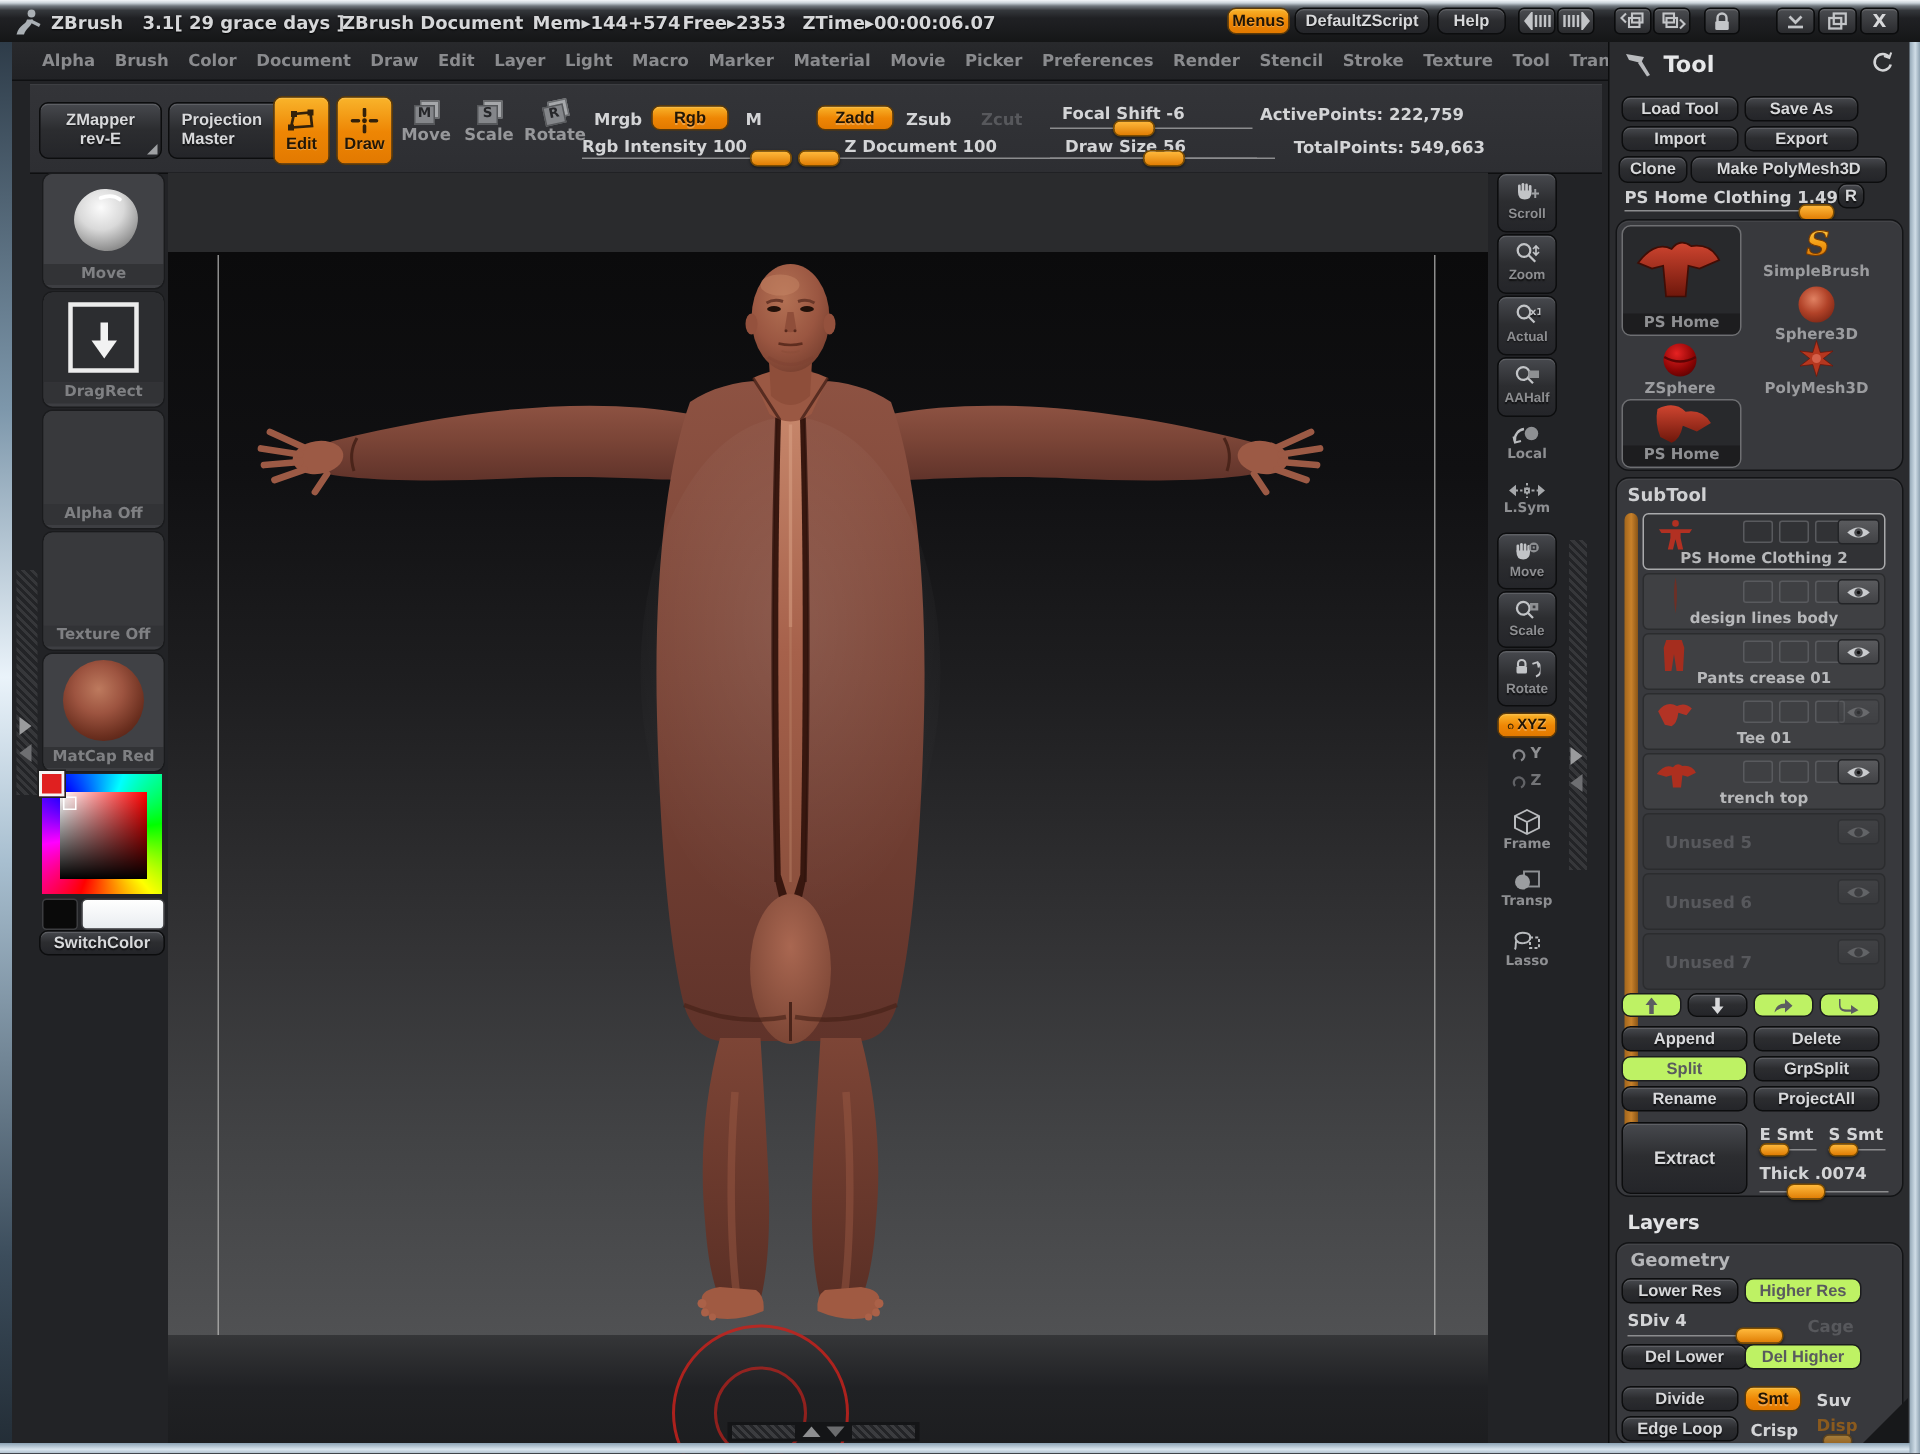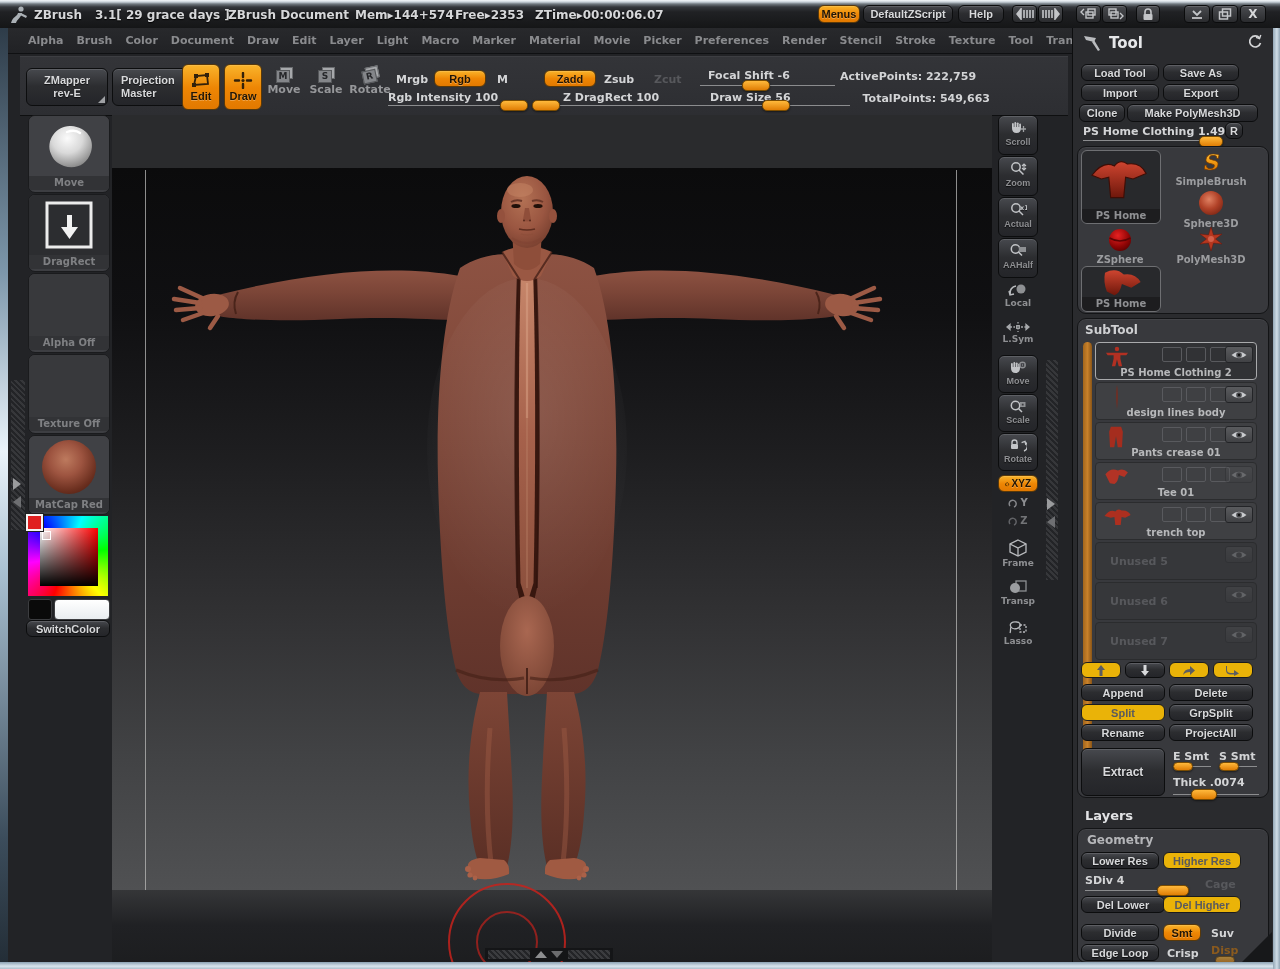--- a/index.html
+++ b/index.html
@@ -5,21 +5,21 @@
   html,body{margin:0;padding:0;background:#45494e;}
   #app{position:relative;width:1280px;height:969px;background:#222326;overflow:hidden;
        font-family:"DejaVu Sans",sans-serif;-webkit-user-select:none;user-select:none;}
   .abs{position:absolute;}
   .flex{display:flex;align-items:center;}
   
   .btn{display:flex;align-items:center;justify-content:center;box-sizing:border-box;
        background:linear-gradient(#47494e,#2c2d30 48%,#242529);
        border:1px solid #0c0d0e;border-radius:6px;color:#d8d9db;font-weight:bold;font-size:11px;
        box-shadow:inset 0 1px 0 rgba(255,255,255,.13);text-shadow:0 1px 1px rgba(0,0,0,.65);cursor:pointer;}
-  .btn.dis{color:#595a5e;background:#eab308;box-shadow:none;border-color:#1b1c1e;text-shadow:none;}
+  .btn.dis{color:#595a5e;background:#bef264;box-shadow:none;border-color:#1b1c1e;text-shadow:none;}
   .btn.orange{background:linear-gradient(#f9b42b,#ee8604 52%,#e27900);color:#221605;border-color:#59390a;
        text-shadow:0 1px 0 rgba(255,255,255,.28);}
   .lbl{color:#96979a;font-weight:bold;font-size:11px;}
   .lbl.bright{color:#d3d4d6;}
   .lbl.dim{color:#57585c;}
   .lbl.orangedim{color:#8a5a1e;}
   .track{position:absolute;height:1px;background:#8b8c8e;}
   .pill{position:absolute;width:26px;height:9px;border-radius:5px;cursor:pointer;
         background:linear-gradient(#ffb93c,#e07e05);border:1px solid #7b4c00;box-shadow:0 1px 2px rgba(0,0,0,.5);}
   .pill.sm{width:18px;height:7px;}
@@ -257,21 +257,21 @@
     <span class="lbl bright abs" style="left:376px;top:16px">Mrgb</span>
     <button class="btn orange abs" style="left:414px;top:13px;width:52px;height:17px">Rgb</button>
     <span class="lbl bright abs" style="left:477px;top:16px">M</span>
     <span class="lbl bright abs" style="left:368px;top:34px">Rgb Intensity 100</span>
     <span class="track" style="left:368px;top:48px;width:138px"></span>
     <span class="pill" style="left:480px;top:43px"></span>
 
     <button class="btn orange abs" style="left:524px;top:13px;width:52px;height:17px">Zadd</button>
     <span class="lbl bright abs" style="left:584px;top:16px">Zsub</span>
     <span class="lbl dim abs" style="left:634px;top:16px">Zcut</span>
-    <span class="lbl bright abs" style="left:543px;top:34px">Z DragRect 100</span>
+    <span class="lbl bright abs" style="left:543px;top:34px">Z Document 100</span>
     <span class="track" style="left:512px;top:48px;width:306px"></span>
     <span class="pill" style="left:512px;top:43px"></span>
 
     <span class="lbl bright abs" style="left:688px;top:12px">Focal Shift -6</span>
     <span class="track" style="left:680px;top:28px;width:135px"></span>
     <span class="pill" style="left:722px;top:23px"></span>
     <span class="lbl bright abs" style="left:690px;top:34px">Draw Size 56</span>
     <span class="track" style="left:680px;top:48px;width:150px"></span>
     <span class="pill" style="left:742px;top:43px"></span>
 

